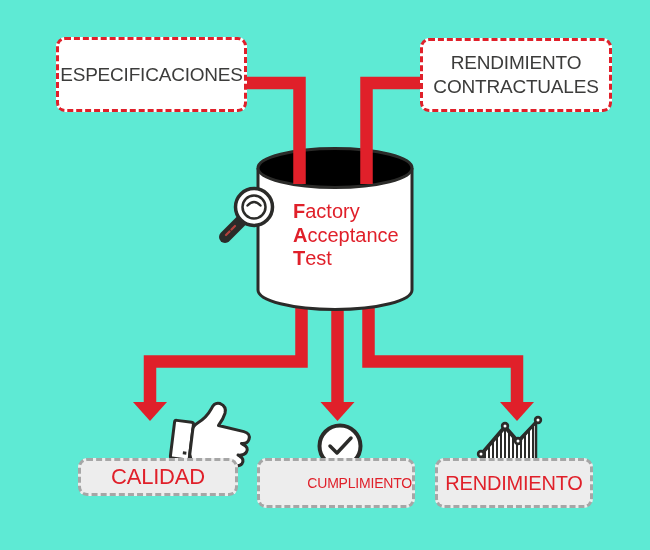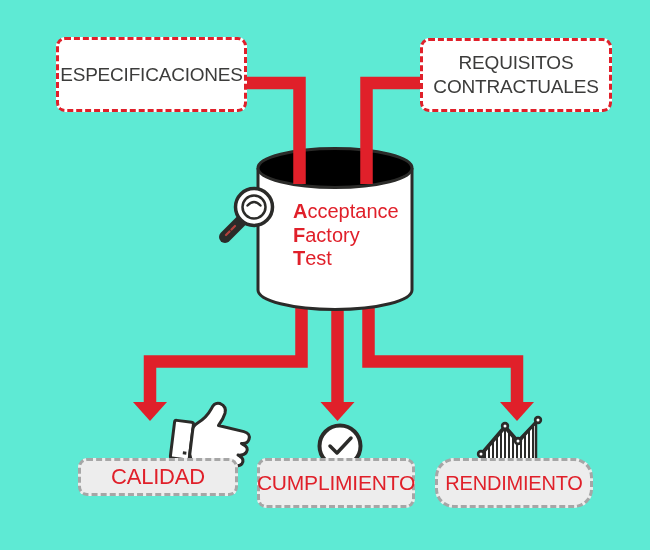--- a/index.html
+++ b/index.html
@@ -35,22 +35,22 @@
   .box.output {
     background: #ededed;
     border: 3px dashed #a6a6a6;
     color: #e0202a;
     letter-spacing: -0.2px;
     font-weight: 400;
   }
   #box-espec { left: 56px;  top: 37px; width: 191px; height: 75px; }
   #box-req   { left: 420px; top: 38px; width: 192px; height: 74px; padding: 0 8px; }
   #box-cal   { left: 78px;  top: 458px; width: 160px; height: 38px; font-size: 22px; }
-  #box-cum   { left: 257px; top: 458px; width: 158px; height: 50px; font-size: 21px; }
-  #box-ren   { left: 435px; top: 458px; width: 158px; height: 50px; font-size: 20px; border-radius: 19px; }
+  #box-cum   { left: 257px; top: 458px; width: 158px; height: 50px; font-size: 14px; justify-content: flex-end; }
+  #box-ren   { left: 435px; top: 458px; width: 158px; height: 50px; font-size: 20px; }
   .fat-text {
     position: absolute;
     left: 293px;
     top: 200px;
     color: #e0202a;
     font-size: 20px;
     line-height: 23.5px;
     white-space: nowrap;
   }
   .fat-text b { font-weight: 700; }
@@ -122,26 +122,26 @@
         <circle cx="518" cy="441" r="1.5"></circle>
           <circle cx="538" cy="420" r="1.5"></circle>
       </g>
     </g>
   </svg>
 
   <div class="box input" id="box-espec">
     <span>ESPECIFICACIONES</span>
   </div>
   <div class="box input" id="box-req">
-    <span>REQUISITOS CONTRACTUALES</span>
+    <span>RENDIMIENTO CONTRACTUALES</span>
   </div>
 
   <div class="fat-text">
+    <div><b>F</b><span>actory</span></div>
     <div><b>A</b><span>cceptance</span></div>
-    <div><b>F</b><span>actory</span></div>
     <div><b>T</b><span>est</span></div>
   </div>
 
   <div class="box output" id="box-cal">
     <span>CALIDAD</span>
   </div>
   <div class="box output" id="box-cum">
     <span>CUMPLIMIENTO</span>
   </div>
   <div class="box output" id="box-ren">

